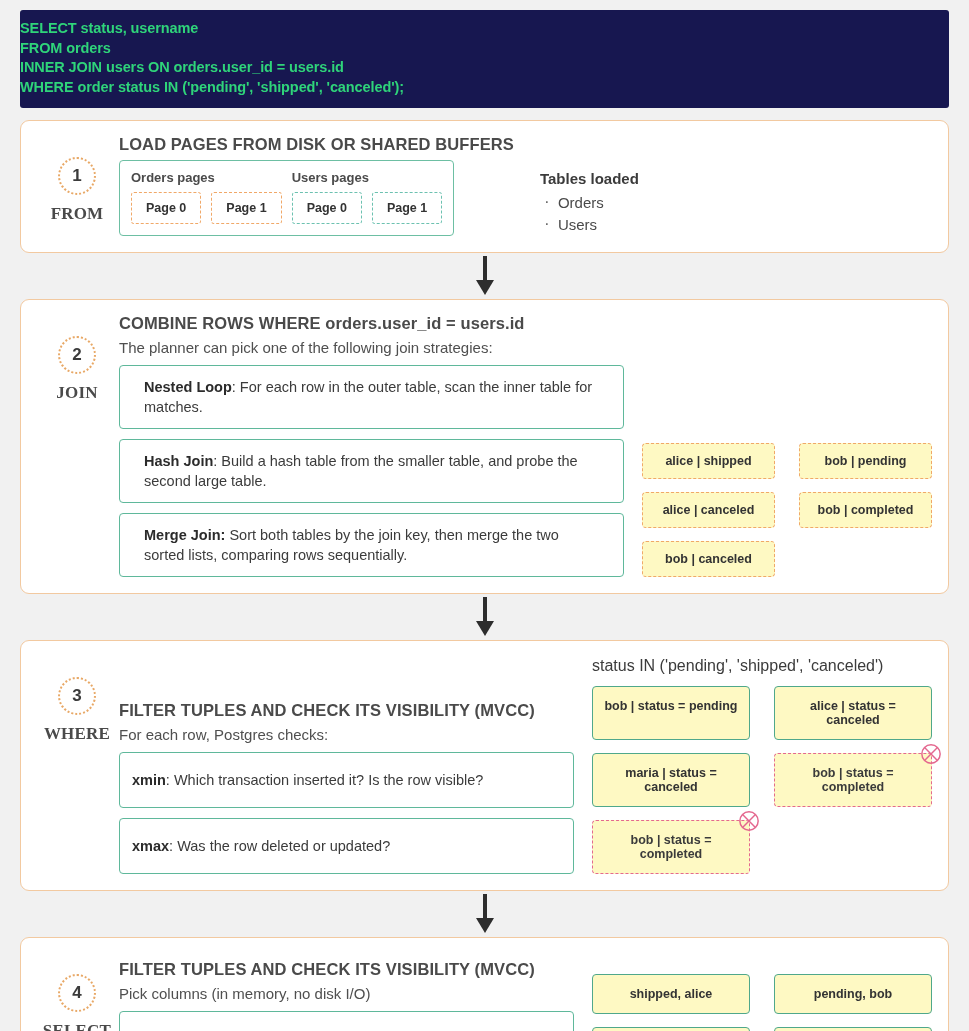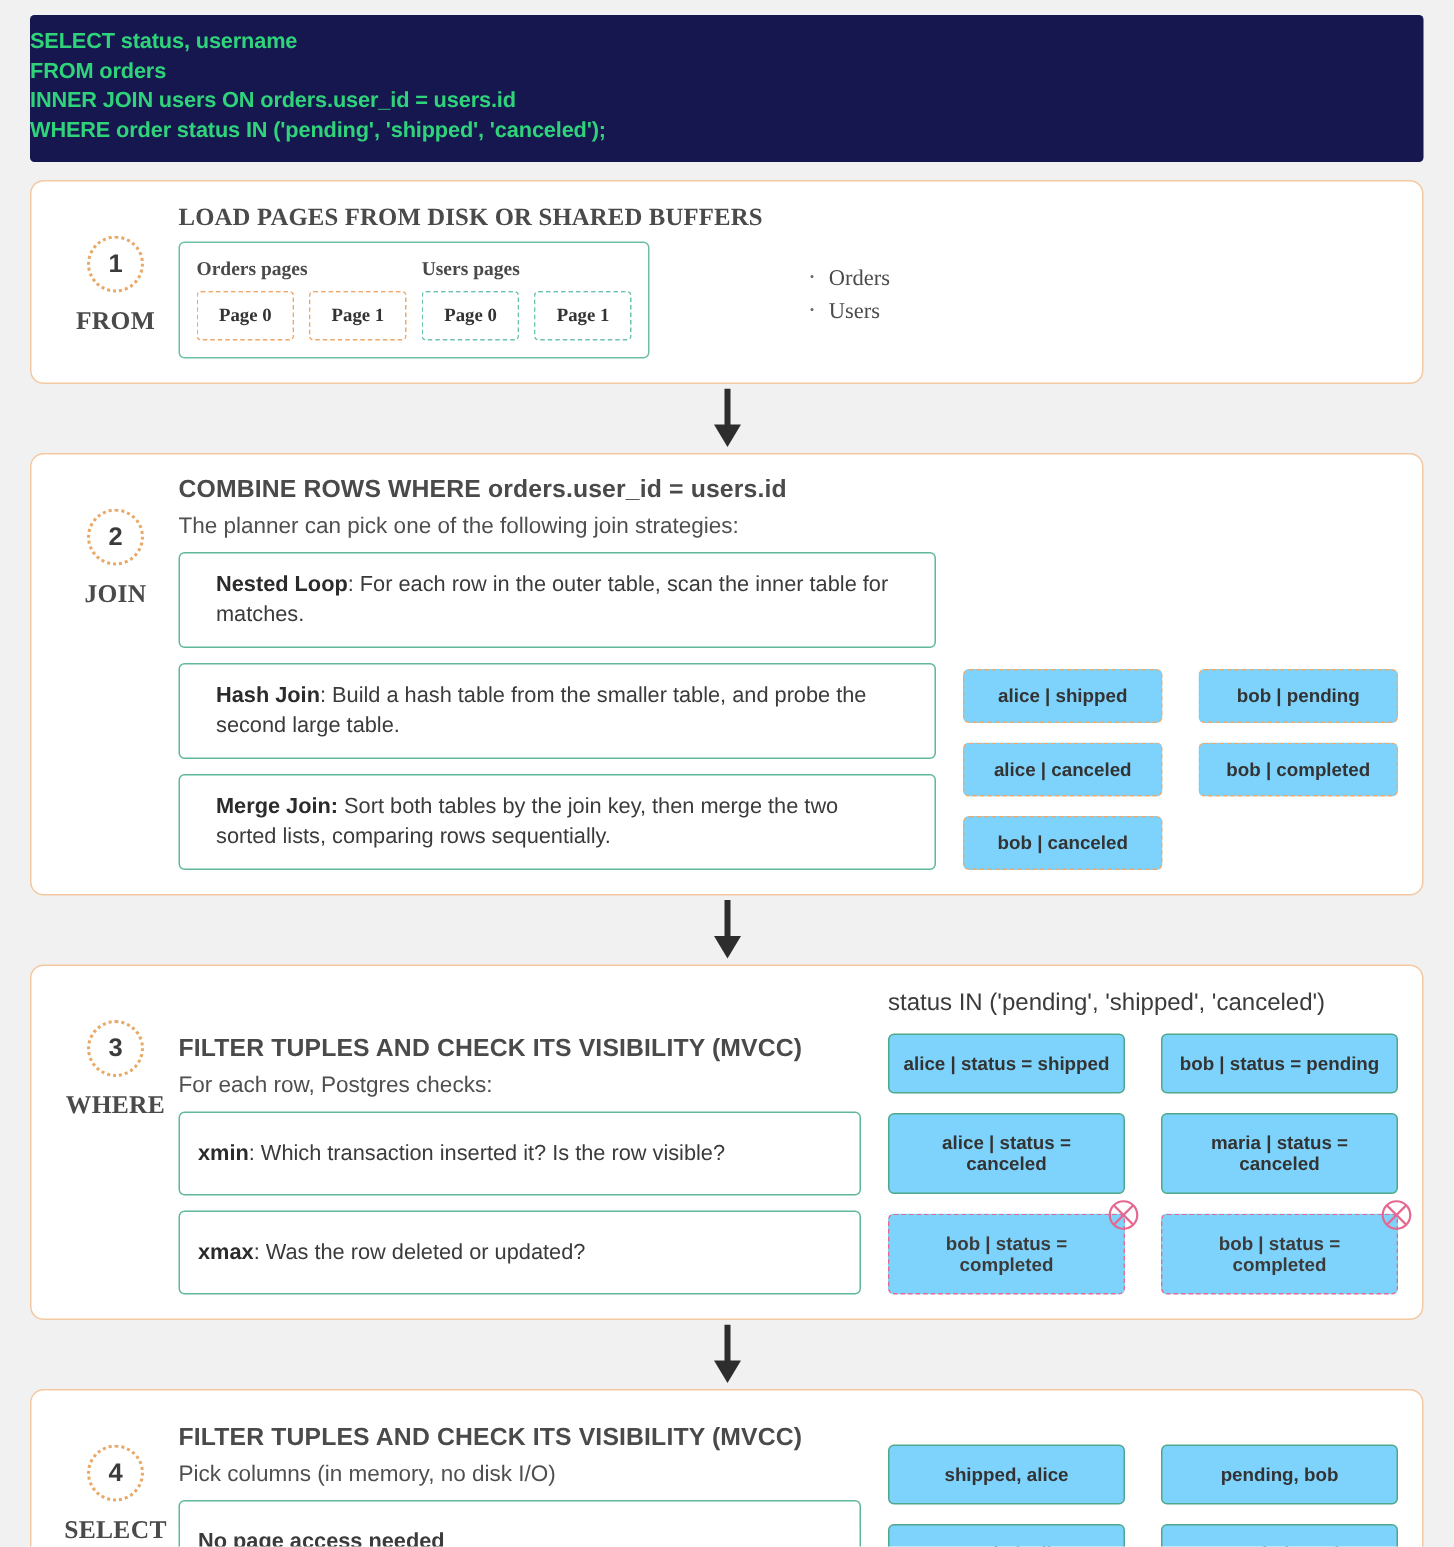--- a/index.html
+++ b/index.html
@@ -145,21 +145,21 @@
     column-gap: 24px;
     row-gap: 13px;
   }
   .chip {
     border-radius: 4px;
     padding: 10px 10px;
     text-align: center;
     font-size: 12.5px;
     font-weight: bold;
     color: #333;
-    background: #7dd3fc;
+    background: #fef9c3;
     position: relative;
   }
   .chip.dashed-orange { border: 1.4px dashed #f0a868; }
   .chip.solid-teal    { border: 1.4px solid #4fa88b; }
   .chip.rejected      { border: 1.6px dashed #e4688f; color: #3b3b3b; }
 
   .reject-mark {
     position: absolute;
     right: -11px;
     top: -11px;
@@ -177,21 +177,21 @@
   
   .arrow-wrap {
     height: 46px;
     display: flex;
     align-items: center;
     justify-content: center;
   }
   .arrow-wrap svg { display: block; }
 
   
-  #step-1 .step-body { align-items: center; font-family: Liberation Serif, serif; }
+  #step-1 .step-body { align-items: flex-end; }
   #step-1 .col-left { padding-right: 0; flex: 0 0 auto; }
   #step-1 .col-right { flex: 1 1 auto; }
 
   #step-2 .col-left { max-width: 530px; }
   #step-2 .col-right { padding-top: 34px; width: 290px; }
 
   #step-3 .col-left { max-width: 485px; }
   #step-3 .col-right { width: 340px; padding-top: 2px; }
   #step-3 .obox { padding: 17px 12px; }
 
@@ -233,20 +233,21 @@
             <div class="pages-group-label">Users pages</div>
             <div class="page-chips">
               <div class="page-chip users">Page 0</div>
               <div class="page-chip users">Page 1</div>
             </div>
           </div>
         </div>
       </div>
       <div class="col-right">
         <div class="tables-loaded">
+          <div class="tl-title">Tables loaded</div>
           <div class="tl-item">Orders</div>
           <div class="tl-item">Users</div>
         </div>
       </div>
     </div>
   </div>
 
   <div class="arrow-wrap">
     <svg width="26" height="40" viewBox="0 0 26 40">
       <line x1="13" y1="0" x2="13" y2="26" stroke="#2d2d2d" stroke-width="4"></line>
@@ -305,21 +306,20 @@
         <div class="obox">
           <b>xmin</b><span>:</span><span> Which transaction inserted it? Is the row visible?</span>
         </div>
         <div class="obox">
           <b>xmax</b><span>:</span><span> Was the row deleted or updated?</span>
         </div>
       </div>
       <div class="col-right">
         <div class="right-heading">status IN ('pending', 'shipped', 'canceled')</div>
         <div class="chip-grid">
-          <div class="chip solid-teal">alice | status = shipped</div>
           <div class="chip solid-teal">bob | status = pending</div>
           <div class="chip solid-teal">alice | status = canceled</div>
           <div class="chip solid-teal">maria | status = canceled</div>
           <div class="chip rejected">
             <span>bob | status = completed</span>
             <svg class="reject-mark" viewBox="0 0 24 24">
               <circle cx="12" cy="12" r="10" fill="none" stroke="#e4688f" stroke-width="1.6"></circle>
               <line x1="5" y1="5" x2="19" y2="19" stroke="#e4688f" stroke-width="1.6"></line>
               <line x1="19" y1="5" x2="5" y2="19" stroke="#e4688f" stroke-width="1.6"></line>
             </svg>

